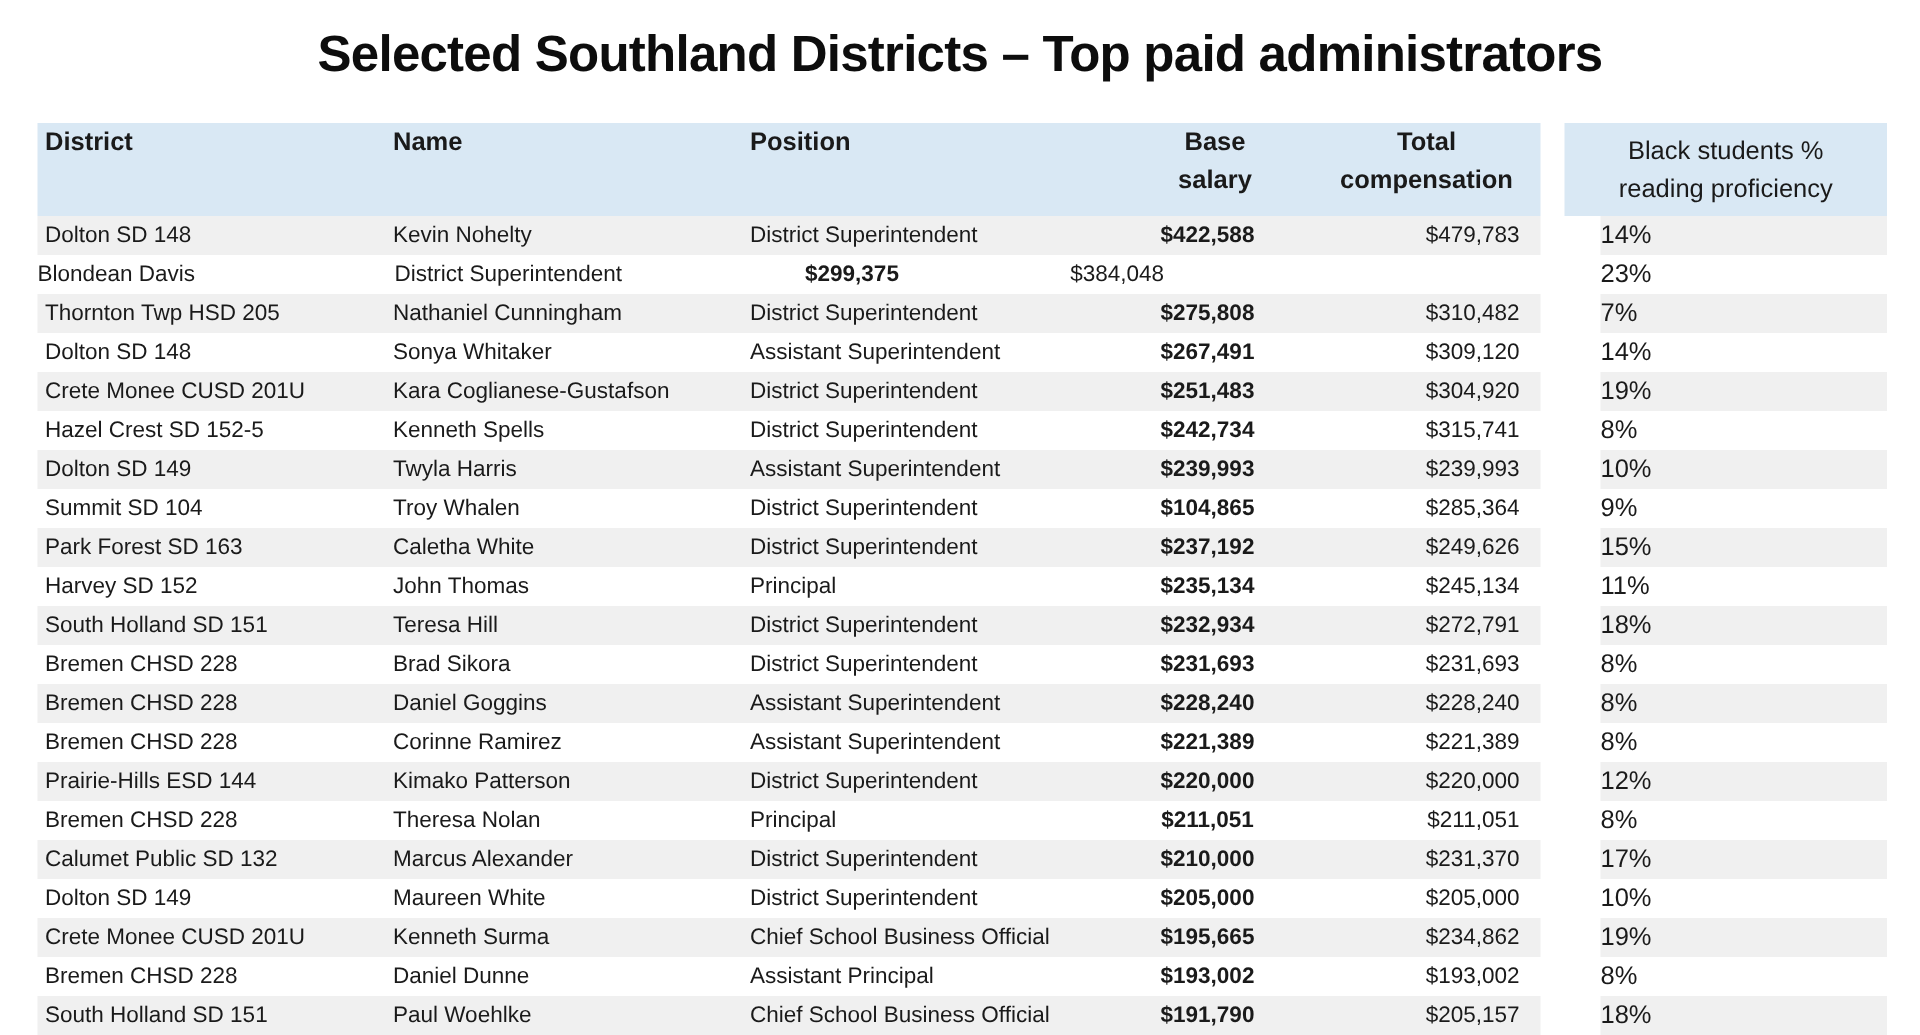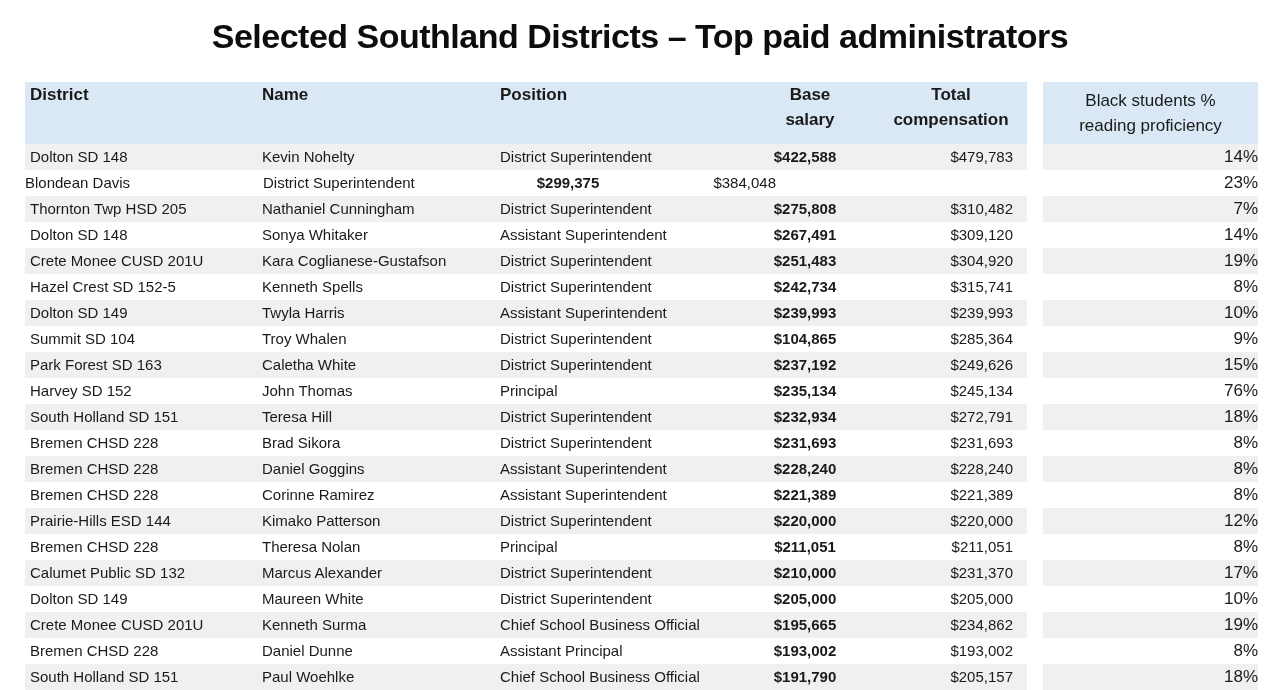--- a/index.html
+++ b/index.html
@@ -73,21 +73,22 @@
     padding-bottom: 6px;
     font-weight: 400;
     font-size: 17px;
     text-align: center;
   }
   .pct-head span { line-height: 25px; display: block; }
   .pct-row {
     height: 26px;
     line-height: 26px;
     font-size: 17px;
-    text-align: right;
+    text-align: left;
+    margin-left: 24px;
   }
 </style>
 </head>
 <body>
 
 <h1 class="title">Selected Southland Districts – Top paid administrators</h1>
 
 <div class="main-table">
   <div class="thead">
     <div class="th col-district">
@@ -295,21 +296,21 @@
   <div class="pct-row stripe">19%</div>
 
   <div class="pct-row">8%</div>
 
   <div class="pct-row stripe">10%</div>
 
   <div class="pct-row">9%</div>
 
   <div class="pct-row stripe">15%</div>
 
-  <div class="pct-row">76%</div>
+  <div class="pct-row">11%</div>
 
   <div class="pct-row stripe">18%</div>
 
   <div class="pct-row">8%</div>
 
   <div class="pct-row stripe">8%</div>
 
   <div class="pct-row">8%</div>
 
   <div class="pct-row stripe">12%</div>

